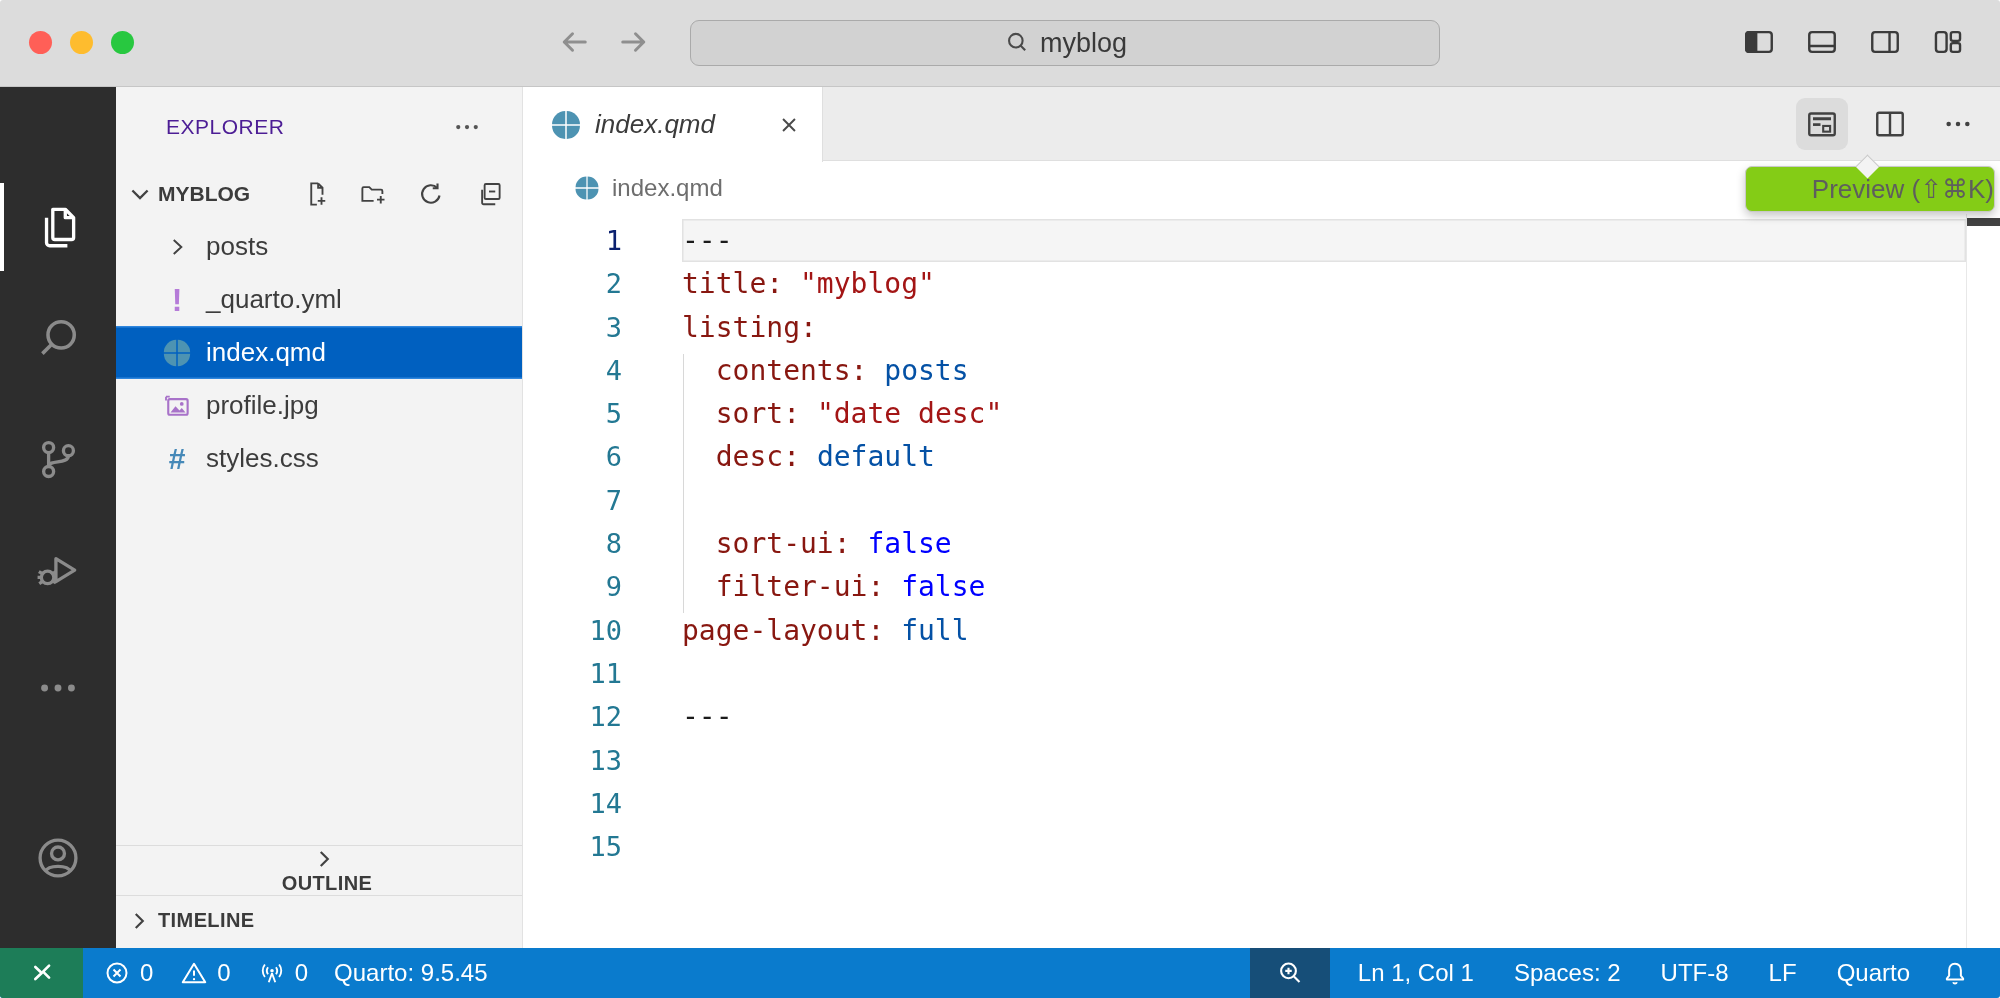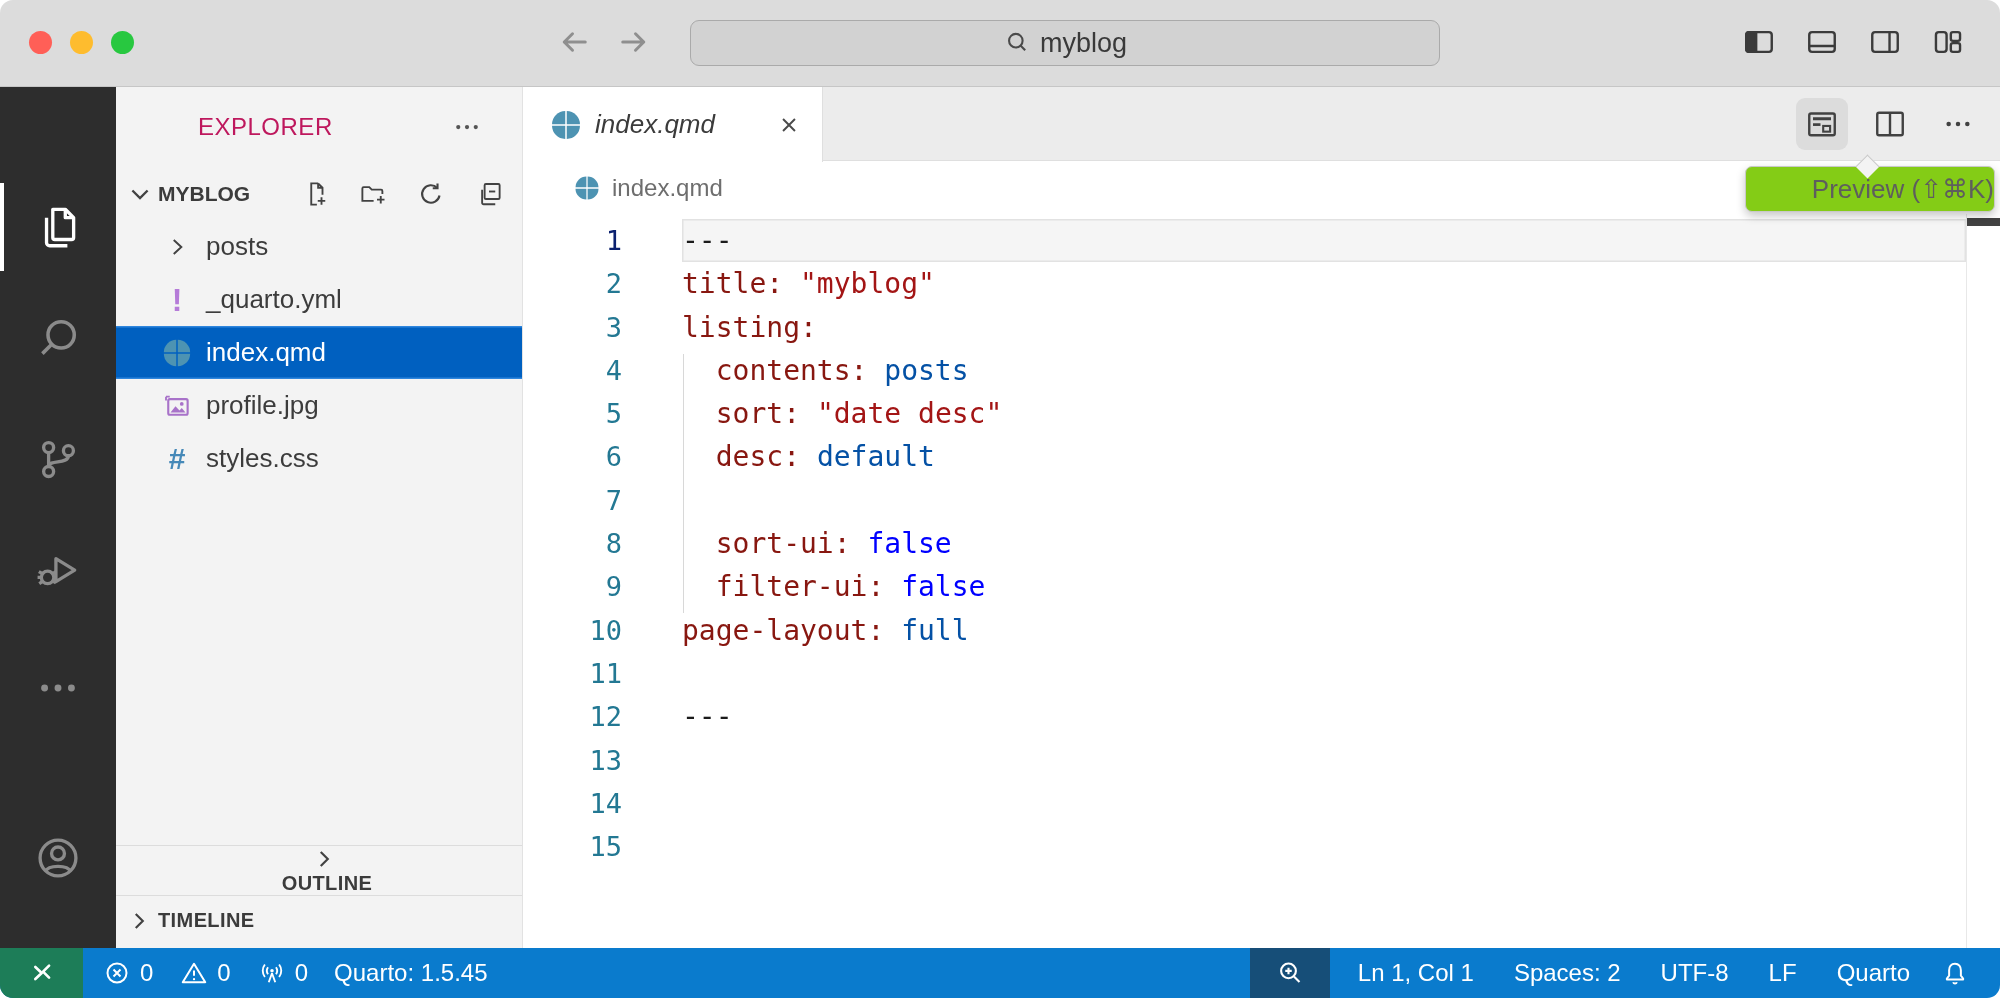--- a/index.html
+++ b/index.html
@@ -1,17 +1,17 @@
 <!DOCTYPE html>
 <html style="--c-status: #0a7bcd; --c-remote: #1d7d58; --c-select: #0060c0; --c-activity: #2d2d2d; --c-badge: #0a7acc; --tok-key: #881710; --tok-str: #a31515; --tok-val: #0451a5; --tok-bool: #0000ff;"><head>
 <meta charset="utf-8">
 <style>
   html,body{margin:0;padding:0;background:#ffffff;}
   *{box-sizing:border-box;}
-  .window{position:relative;width:2000px;height:998px;overflow:hidden;border-radius:13px;
+  .window{position:relative;width:2000px;height:998px;overflow:hidden;border-radius:3px;
     font-family:"Liberation Sans","DejaVu Sans",sans-serif;background:#fff;}
   .icn{display:inline-flex;align-items:center;justify-content:center;line-height:0;}
 
   
   .titlebar{position:absolute;top:0;left:0;right:0;height:87px;background:#dcdcdc;border-bottom:1px solid #c6c6c6;}
   .tl{position:absolute;top:31px;width:23px;height:23px;border-radius:50%;}
   .tl.red{left:29px;background:#ff5f57;}
   .tl.yellow{left:70px;background:#febc2e;}
   .tl.green{left:111px;background:#28c840;}
   .nav-arrow{position:absolute;top:24px;}
@@ -26,21 +26,21 @@
   .activitybar{position:absolute;left:0;top:87px;width:116px;height:861px;background:var(--c-activity,#2d2d2d);}
   .ab-item{position:absolute;left:0;width:116px;height:96px;display:flex;align-items:center;justify-content:center;}
   .ab-item.active::before{content:'';position:absolute;left:0;top:4px;bottom:4px;width:4px;background:#fff;}
   .ab-badge{position:absolute;right:18px;bottom:8px;width:34px;height:34px;border-radius:50%;
     background:var(--c-badge,#0a7acc);color:#fff;font-size:20px;font-weight:bold;
     display:flex;align-items:center;justify-content:center;}
 
   
   .sidebar{position:absolute;left:116px;top:87px;width:407px;height:861px;background:#f3f3f3;border-right:1px solid #e2e2e2;}
   .sb-title{position:absolute;top:13px;left:0;right:0;height:53px;display:flex;align-items:center;padding:0 40px 0 50px;}
-  .sb-title .t{font-size:24px;color:#be185d;letter-spacing:.5px;margin-left:32px;}
+  .sb-title .t{font-size:21px;color:#4c1d95;letter-spacing:.5px;}
   .sb-title .icn{margin-left:auto;}
   .ws-row{position:absolute;top:80px;left:0;right:0;height:53px;display:flex;align-items:center;padding-left:10px;}
   .ws-row .wlabel{font-size:21px;font-weight:bold;color:#3b3b3b;margin-left:4px;}
   .ws-actions{margin-left:auto;display:flex;gap:28px;padding-right:18px;}
   .ws-actions .icn{width:30px;height:30px;}
   .file-list{position:absolute;top:133px;left:0;right:0;}
   .file-row{height:53px;display:flex;align-items:center;padding-left:42px;cursor:default;}
   .file-row .fslot{width:38px;justify-content:center;}
   .file-row .flabel{font-size:26px;color:#3c3c3c;margin-left:10px;}
   .file-row.selected{background:var(--c-select,#0060c0);box-shadow:inset 0 1.5px 0 #2f86dd, inset 0 -1.5px 0 #2f86dd;}
@@ -512,21 +512,21 @@
             <span class="icn ">
               <svg width="30" height="30" viewBox="0 0 24 24" fill="none" stroke="#fff" stroke-width="1.5">
                 <circle cx="12" cy="10.2" r="1.4" fill="#fff" stroke="none"></circle>
                 <path d="M8.8 7.4a5 5 0 0 0 0 5.6M15.2 7.4a5 5 0 0 1 0 5.6M6.3 5.2a8.2 8.2 0 0 0 0 10M17.7 5.2a8.2 8.2 0 0 1 0 10"></path>
                 <path d="M12 12.2L9.4 19.4M12 12.2l2.6 7.2"></path>
               </svg>
             </span>
             <span class="sb-text">0</span>
           </span>
           <span class="sb-item">
-            <span class="sb-text">Quarto: 1.5.45</span>
+            <span class="sb-text">Quarto: 9.5.45</span>
           </span>
         </div>
     </div>
     <div class="sb-right">
       <div class="zoom-square">
         <span class="icn">
           <svg width="30" height="30" viewBox="0 0 24 24" fill="none" stroke="#fff" stroke-width="1.7">
               <circle cx="10.8" cy="10.3" r="5.9"></circle>
               <path d="M10.8 7.7v5.2M8.2 10.3h5.2M15.2 14.8L19.6 19.2"></path>
             </svg>

